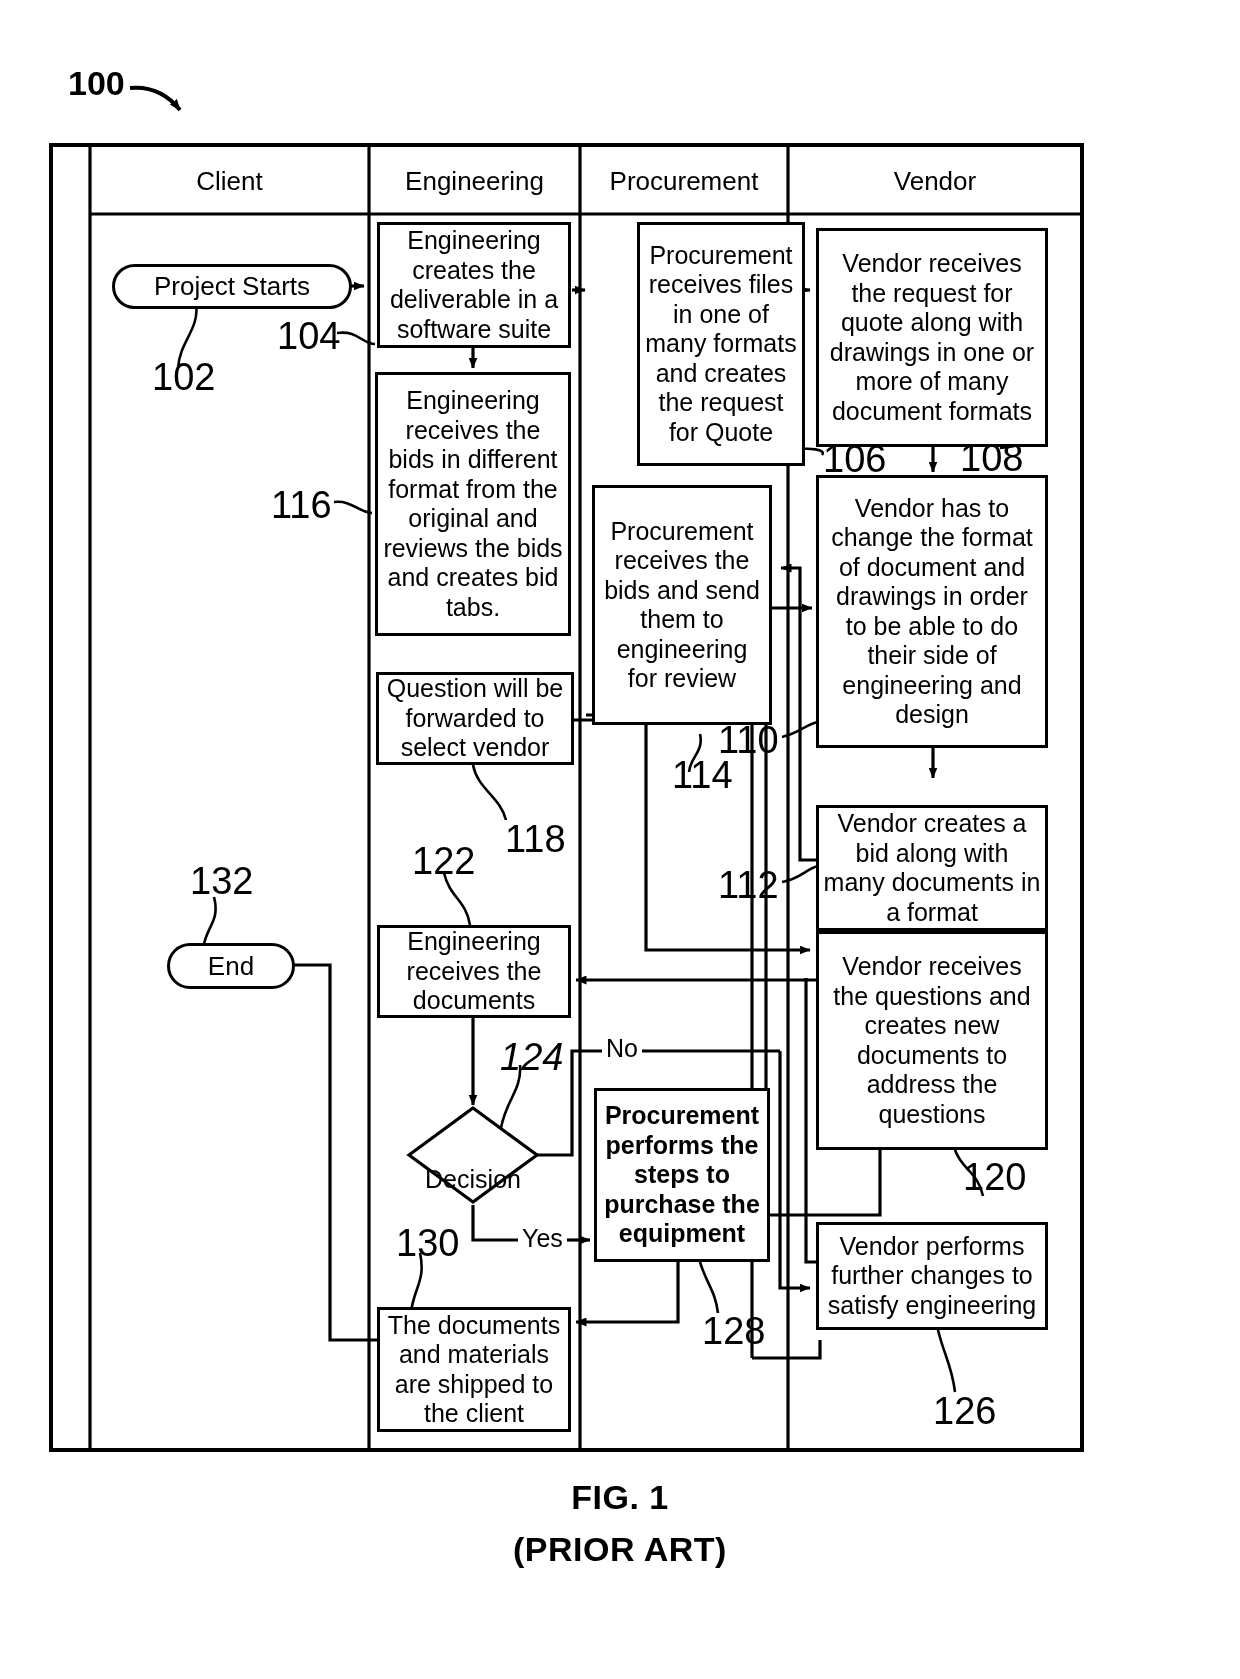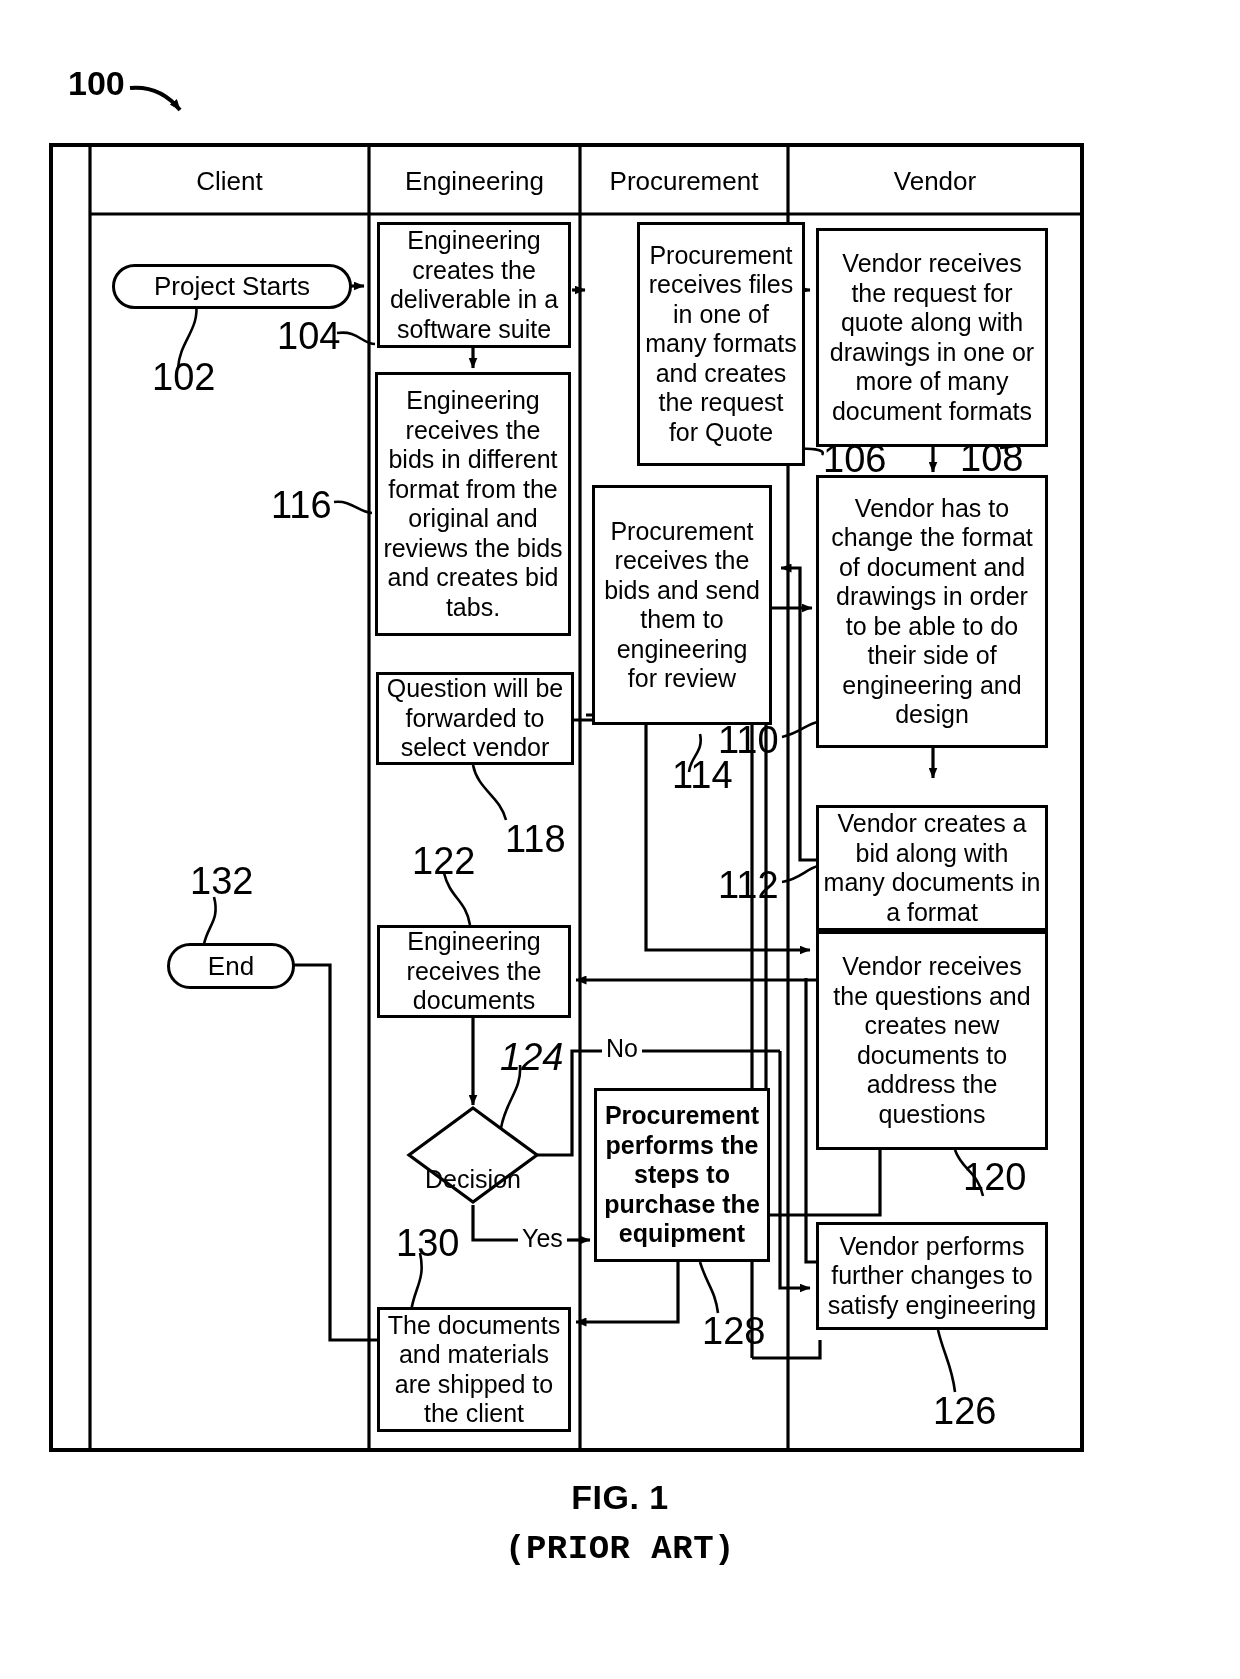--- a/index.html
+++ b/index.html
@@ -283,15 +283,15 @@
   <div class="node" style="left:816px; top:781px; width:232px; height:126px;margin-top:24px;">Vendor creates a bid along with many documents in a format</div>
   <div class="ref" style="left:718px; top:864px;">112</div>
 
   <div class="node" style="left:816px; top:931px; width:232px; height:219px;">Vendor receives the questions and creates new documents to address the questions</div>
   <div class="ref" style="left:963px; top:1156px;">120</div>
 
   <div class="node" style="left:816px; top:1222px; width:232px; height:108px;">Vendor performs further changes to satisfy engineering</div>
   <div class="ref" style="left:933px; top:1390px;">126</div>
 
   <div class="caption" style="left:0; top:1478px;">FIG. 1</div>
-  <div class="caption" style="left:0; top:1530px;font-family:Liberation Mono, monospace;">(PRIOR ART)</div>
+  <div class="caption" style="left:0; top:1530px;">(PRIOR ART)</div>
 
 </div>
 
 </body></html>

